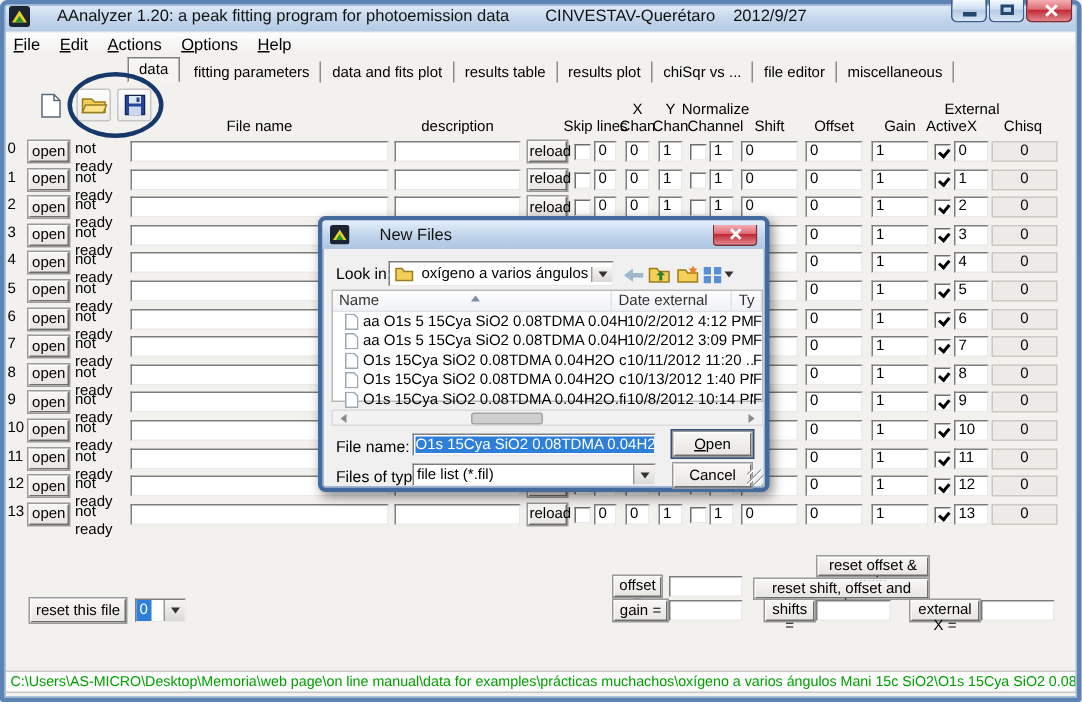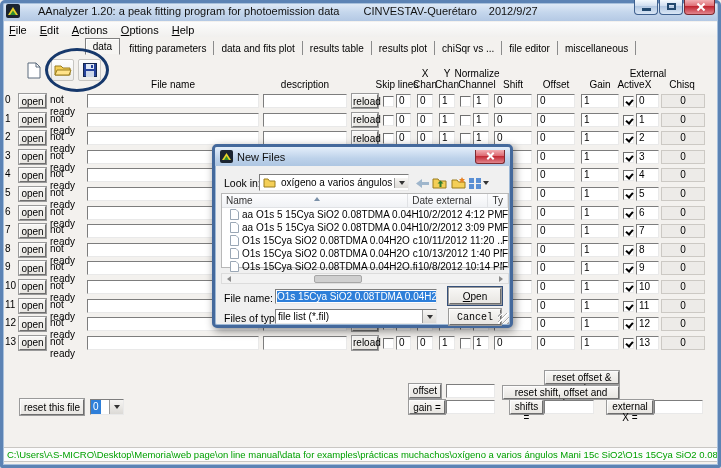--- a/index.html
+++ b/index.html
@@ -97,21 +97,21 @@
   .statusbar { position:absolute; left:3px; top:447px; width:715px; height:15px; background:#fcfcfc;
                border:1px solid #c9c7c3; font-size:9.5px; line-height:13px; color:#00a000; padding-left:3px;
                white-space:nowrap; overflow:hidden; z-index:2; }
 
   
   .dialog { position:absolute; left:212px; top:144px; width:301px; height:184px; background:#f0f0f0;
             border:3px solid #44699c; border-radius:5px; box-shadow:2px 3px 8px rgba(0,0,0,.45),inset 0 0 0 1px #9db8d6;
             z-index:20; font-size:11px; }
   .dlg-title { height:19px; background:linear-gradient(#e4eefa,#bdd2ea 60%,#aec6e2); border-radius:2px 2px 0 0;
                display:flex; align-items:center; padding:0 5px; }
-  .dlg-title .dt { margin-left:4px; font-size:11px; color:#111; }
+  .dlg-title .dt { margin-left:20px; font-size:11px; color:#111; }
   .dlg-close { margin-left:auto; width:30px; height:14px; background:linear-gradient(#f2aeb2,#dd6a72 45%,#c02530 46%,#e2858d);
                border:1px solid #7e2a30; border-top:none; border-radius:0 0 3px 3px; position:relative; }
   .dlg-close .glyph-x1,.dlg-close .glyph-x2 { left:10px; top:5px; width:9px; }
   .dlg-label { position:absolute; font-size:10.5px; color:#000; }
   .lookin-box { position:absolute; left:44px; top:27px; width:150px; height:17px; }
   .lookin-box .dropbox { height:17px; align-items:center; }
   .lookin-box .folder-ic { margin:0 3px; }
   .lookin-box .val { font-size:10px; line-height:15px; white-space:nowrap; overflow:hidden; }
   .dlg-toolicon { position:absolute; top:28px; width:18px; height:16px; display:flex; align-items:center; justify-content:center; }
   .filelist { position:absolute; left:6px; top:46px; width:288px; height:75px; background:#fff; border:1px solid #b8b8b8; }
@@ -676,19 +676,19 @@
     </div>
     <button class="dlg-btn btn3d default" style="top:141px;">Open</button>
 
     <span class="dlg-label" style="left:9px; top:165px;">Files of type:</span>
     <div class="dlg-input" style="top:162px; display:flex; padding:0;">
       <span class="val" style="flex:1; padding:0 2px; line-height:13px;">file list (*.fil)</span>
       <span class="drop-arrow-btn">
           <span class="tri-down"></span>
         </span>
     </div>
-    <button class="dlg-btn btn3d" style="top:162px;font-family:Liberation Mono, monospace;">Cancel</button>
+    <button class="dlg-btn btn3d" style="top:162px;">Cancel</button>
 
     <div class="grip"></div>
   </div>
 
   <div class="win-frame"></div>
 </div>
 
 </body></html>

